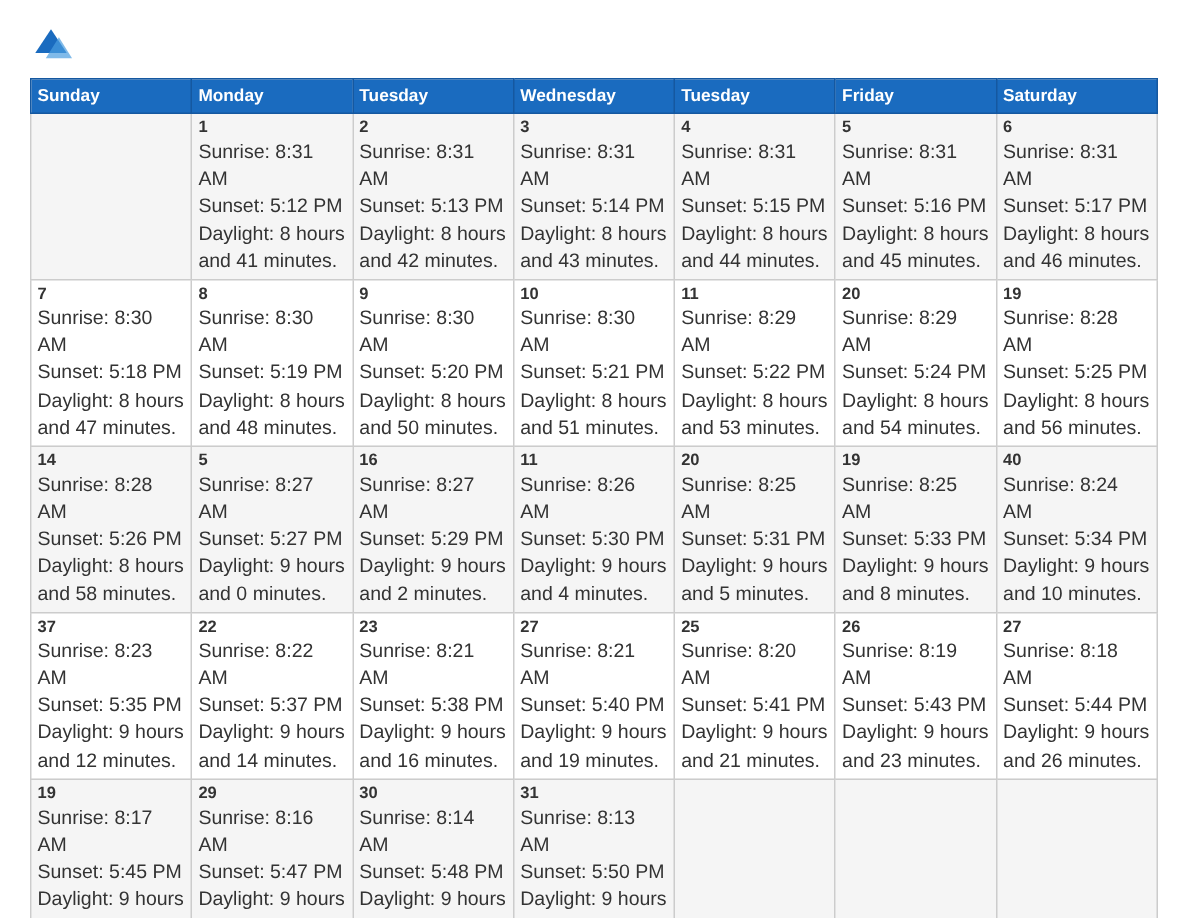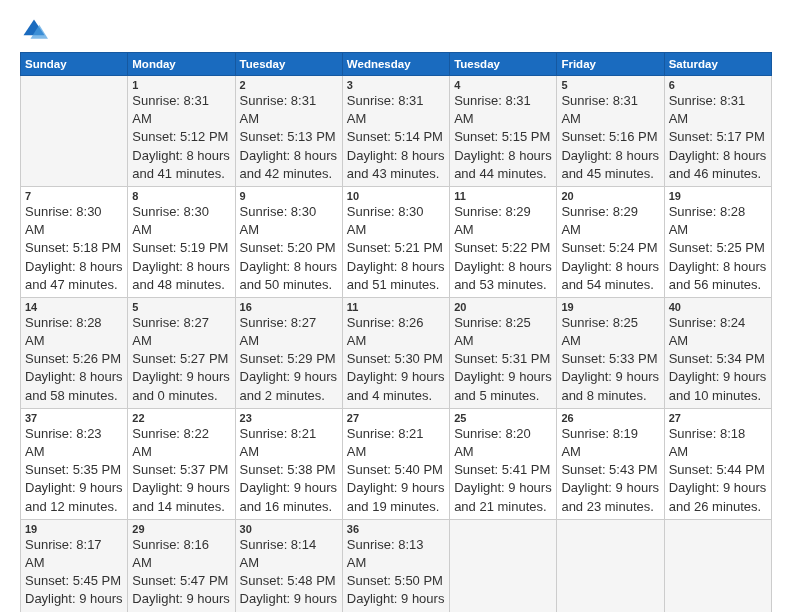--- a/index.html
+++ b/index.html
@@ -256,21 +256,21 @@
           </td>
           <td>
             <span class="day-number">29</span>
             <div class="day-info">Sunrise: 8:16 AM<br>Sunset: 5:47 PM<br>Daylight: 9 hours<br>and 31 minutes.</div>
           </td>
           <td>
             <span class="day-number">30</span>
             <div class="day-info">Sunrise: 8:14 AM<br>Sunset: 5:48 PM<br>Daylight: 9 hours<br>and 33 minutes.</div>
           </td>
           <td>
-            <span class="day-number">36</span>
+            <span class="day-number">31</span>
             <div class="day-info">Sunrise: 8:13 AM<br>Sunset: 5:50 PM<br>Daylight: 9 hours<br>and 36 minutes.</div>
           </td>
           <td></td>
           <td></td>
           <td></td>
         </tr>
       </tbody>
   </table>
 </div>
 

